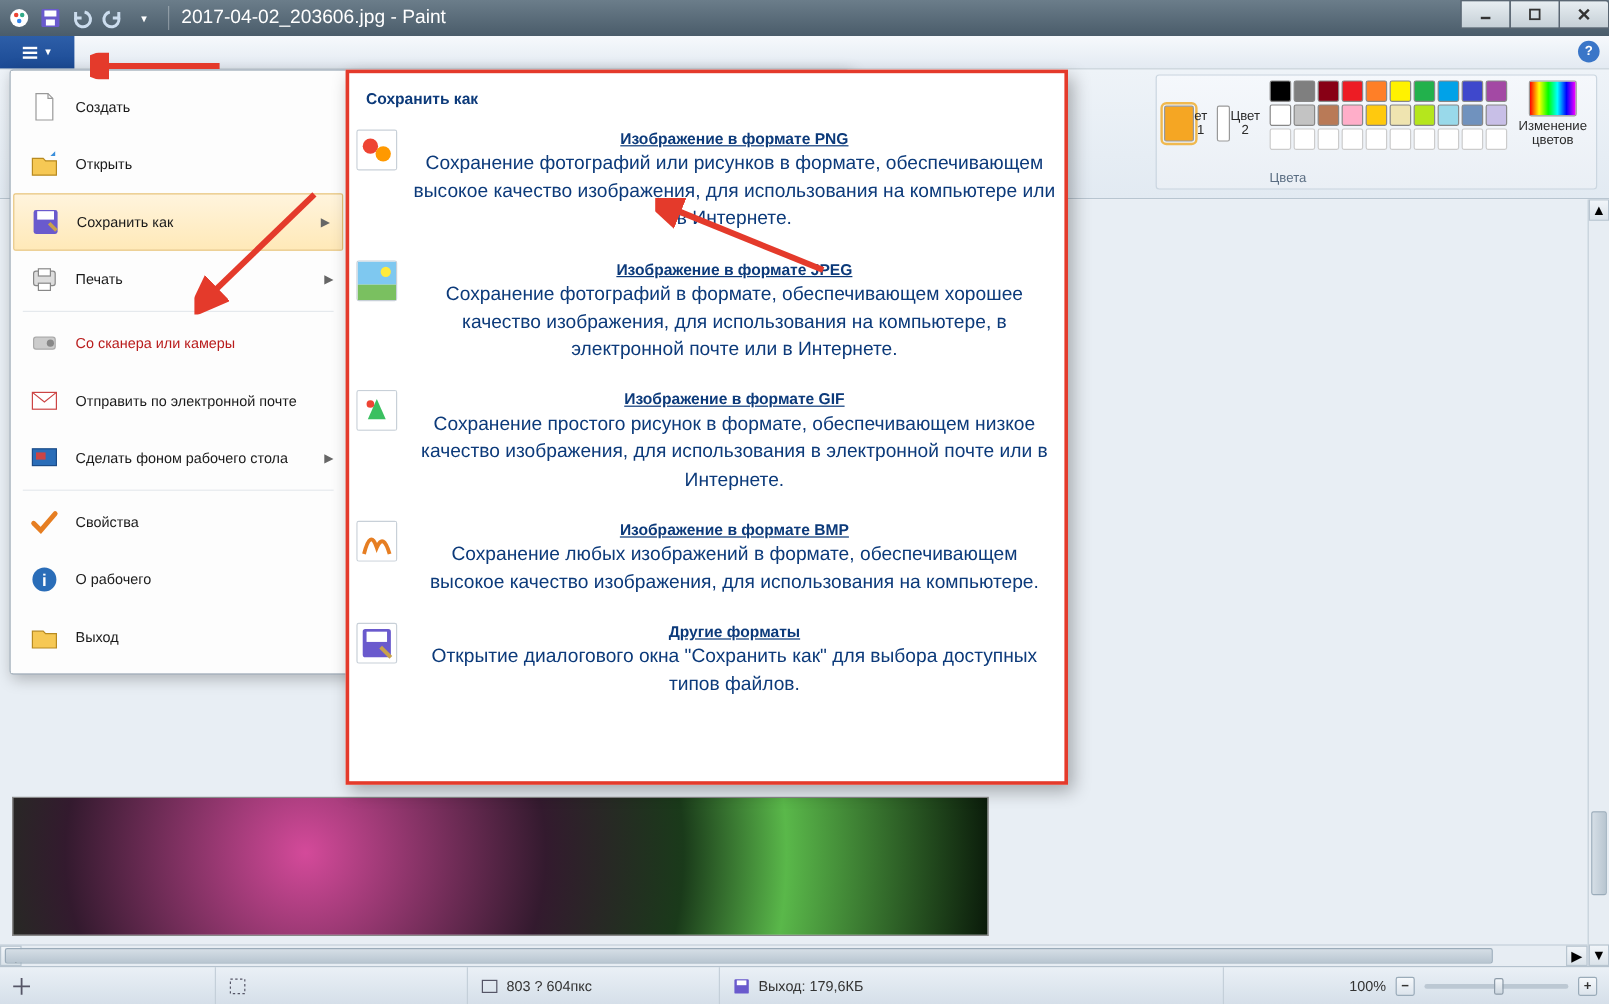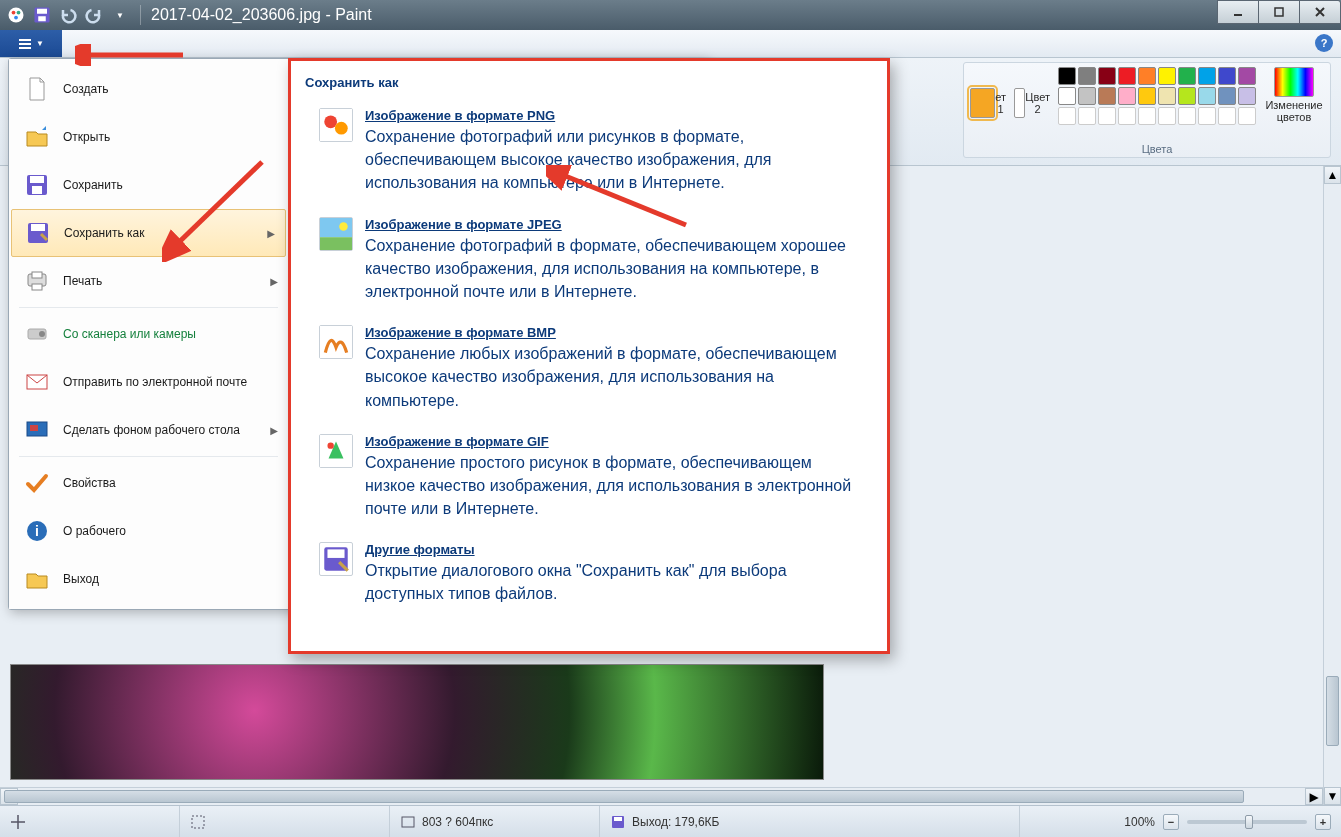--- a/index.html
+++ b/index.html
@@ -23,40 +23,40 @@
   .help-btn { position:absolute; right:8px; top:4px; width:18px; height:18px; border-radius:9px; background:#3a76c8; color:#fff; display:flex; align-items:center; justify-content:center; font-size:11px; font-weight:bold;}
 
   
   .ribbon-body { height: 108px; background: linear-gradient(#eef3f8,#e2eaf2); border-bottom: 1px solid #b8c5d0; position:relative; }
   .colors-group { position:absolute; right:10px; top:4px; height:96px; display:flex; gap:8px; padding:2px 6px; background:linear-gradient(#f5f8fc,#eaeff5); border:1px solid #cbd6e0; border-radius:3px;}
   .color-big { width:30px; height:30px; border:1px solid #999; border-radius:2px;}
   .color-big.sel { outline:2px solid #f0b94f; outline-offset:1px;}
   .color-grid { display:grid; grid-template-columns: repeat(10, 18px); grid-template-rows: repeat(3, 18px); gap:2px; padding-top:2px;}
   .swatch { width:18px; height:18px; border:1px solid #888; border-radius:2px;}
   .swatch.empty { background:#fff; border:1px solid #ccc;}
-  .group-lbl { text-align:center; font-size:11px; color:#5a6d82; position:absolute; bottom:0; left:0; right:0;}
+  .group-lbl { text-align:left; font-size:11px; color:#5a6d82; position:absolute; bottom:0; left:0; right:0;}
   .edit-colors { width:60px; display:flex; flex-direction:column; align-items:center; justify-content:flex-start; padding-top:2px; gap:2px;}
   .rainbow { width:40px; height:30px; background: linear-gradient(90deg,#f00,#ff0,#0f0,#0ff,#00f,#f0f); border:1px solid #999; border-radius:2px;}
   .colors-row-wrap { display:flex; flex-direction:column; position:relative; padding-bottom:14px;}
 
   
   .file-menu { position:absolute; left:8px; top:58px; width:700px; background:#fff; border:1px solid #9aa8b5; border-radius:3px; box-shadow: 2px 3px 12px rgba(0,0,0,0.25); z-index:50; display:flex;}
   .file-left { width:280px; background:#fdfdfd; border-right:1px solid #d5dde4; padding:6px 0;}
   .file-item { display:flex; align-items:center; gap:12px; padding:10px 14px; color:#1a1a1a; position:relative;}
   .file-item.selected { background: linear-gradient(#fff4dd,#ffe9b8); border:1px solid #e8c276; border-radius:2px; margin:0 2px; padding:9px 12px;}
-  .file-item.disabled { color:#15803d;}
+  .file-item.disabled { color:#b91c1c;}
   .file-item .chev { position:absolute; right:10px; color:#666; font-size:10px;}
   .file-icon { width:28px; height:28px; display:flex; align-items:center; justify-content:center; flex-shrink:0;}
   .file-icon svg { width:26px; height:26px; }
   .file-sep { height:1px; background:#e5e9ed; margin:2px 10px;}
 
   
   .submenu { position:absolute; left:288px; top:58px; width:602px; height:596px; background:#fff; border:3px solid #e43a2b; box-shadow: 4px 6px 14px rgba(0,0,0,0.3); z-index:60; padding:8px 0;}
   .submenu-head { color:#0c3a7a; font-weight:bold; padding:6px 14px 10px; font-size:13px;}
-  .sub-item { display:flex; gap:12px; padding:8px 28px 14px;}
+  .sub-item { display:flex; gap:12px; padding:8px 6px 14px;text-align:center;}
   .sub-icon { width:34px; height:34px; flex-shrink:0; border:1px solid #c8d0d8; border-radius:2px; background:#fff; display:flex; align-items:center; justify-content:center;}
   .sub-body { flex:1;}
   .sub-title { color:#0c3a7a; font-weight:bold; font-size:13px; text-decoration:underline;}
   .sub-desc { color:#0c3a7a; font-size:16px; line-height:1.45; margin-top:2px;}
 
   
   .red-arrow { position:absolute; z-index:200; pointer-events:none;}
 
   
   .canvas-area { position:absolute; left:0; right:0; top:166px; bottom:32px; background:#e8eef4; overflow:hidden;}
@@ -228,30 +228,20 @@
       </div>
       <div class="file-item">
         <div class="file-icon">
           <svg viewBox="0 0 26 26">
             <path d="M3 8 L12 8 L14 10 L23 10 L23 22 L3 22 Z" fill="#f6c854" stroke="#b88a20"></path>
             <path d="M18 6 L22 2 L22 6" fill="#3a8edb"></path>
           </svg>
         </div>
         <span>Открыть</span>
       </div>
-      <div class="file-item">
-        <div class="file-icon">
-          <svg viewBox="0 0 26 26">
-            <rect x="3" y="3" width="20" height="20" fill="#6a5acd" rx="2"></rect>
-            <rect x="6" y="4" width="14" height="7" fill="#fff"></rect>
-            <rect x="8" y="14" width="10" height="8" fill="#fff"></rect>
-          </svg>
-        </div>
-        <span>Сохранить</span>
-      </div>
       <div class="file-item selected">
         <div class="file-icon">
           <svg viewBox="0 0 26 26">
             <rect x="3" y="3" width="20" height="20" fill="#6a5acd" rx="2"></rect>
             <rect x="6" y="4" width="14" height="7" fill="#fff"></rect>
             <path d="M16 14 L22 20" stroke="#c9a24a" stroke-width="3"></path>
           </svg>
         </div>
         <span>Сохранить как</span>
         <span class="chev">▶</span>
@@ -352,39 +342,39 @@
         </div>
         <div class="sub-body">
           <div class="sub-title">Изображение в формате JPEG</div>
           <div class="sub-desc">Сохранение фотографий в формате, обеспечивающем хорошее качество изображения, для использования на компьютере, в электронной почте или в Интернете.</div>
         </div>
       </div>
       <div class="sub-item">
         <div class="sub-icon">
           <svg viewBox="0 0 30 30">
             <rect width="30" height="30" fill="#fff"></rect>
-            <path d="M5 25 Q10 5 15 20 Q20 8 25 25" fill="none" stroke="#e67e22" stroke-width="3"></path>
+            <path d="M15 6 L22 22 L8 22 Z" fill="#3ac060"></path>
+            <circle cx="10" cy="10" r="3" fill="#e43"></circle>
           </svg>
         </div>
         <div class="sub-body">
-          <div class="sub-title">Изображение в формате BMP</div>
-          <div class="sub-desc">Сохранение любых изображений в формате, обеспечивающем высокое качество изображения, для использования на компьютере.</div>
+          <div class="sub-title">Изображение в формате GIF</div>
+          <div class="sub-desc">Сохранение простого рисунок в формате, обеспечивающем низкое качество изображения, для использования в электронной почте или в Интернете.</div>
         </div>
       </div>
       <div class="sub-item">
         <div class="sub-icon">
           <svg viewBox="0 0 30 30">
             <rect width="30" height="30" fill="#fff"></rect>
-            <path d="M15 6 L22 22 L8 22 Z" fill="#3ac060"></path>
-            <circle cx="10" cy="10" r="3" fill="#e43"></circle>
+            <path d="M5 25 Q10 5 15 20 Q20 8 25 25" fill="none" stroke="#e67e22" stroke-width="3"></path>
           </svg>
         </div>
         <div class="sub-body">
-          <div class="sub-title">Изображение в формате GIF</div>
-          <div class="sub-desc">Сохранение простого рисунок в формате, обеспечивающем низкое качество изображения, для использования в электронной почте или в Интернете.</div>
+          <div class="sub-title">Изображение в формате BMP</div>
+          <div class="sub-desc">Сохранение любых изображений в формате, обеспечивающем высокое качество изображения, для использования на компьютере.</div>
         </div>
       </div>
       <div class="sub-item">
         <div class="sub-icon">
           <svg viewBox="0 0 30 30">
             <rect x="4" y="4" width="22" height="22" fill="#6a5acd" rx="2"></rect>
             <rect x="7" y="6" width="16" height="8" fill="#fff"></rect>
             <path d="M18 18 L26 26" stroke="#c9a24a" stroke-width="3"></path>
           </svg>
         </div>

